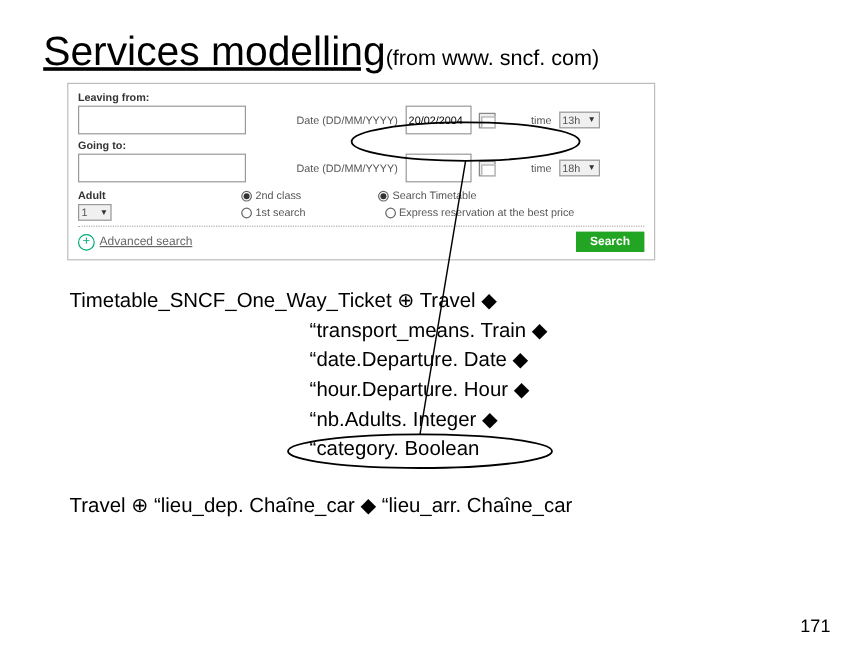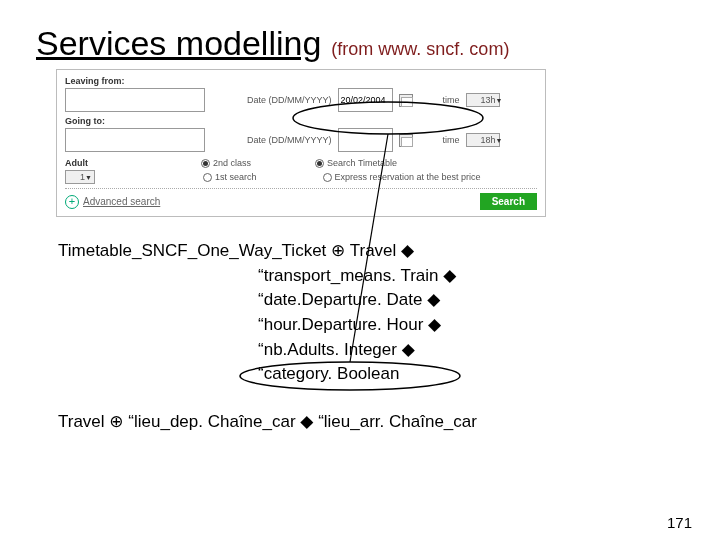--- a/index.html
+++ b/index.html
@@ -12,33 +12,32 @@
     overflow: hidden;
   }
   .slide {
     padding: 24px 36px 12px 36px;
     position: relative;
     height: 100%;
   }
   .title-line {
     display: flex;
     align-items: baseline;
-    gap: 10px;
     margin-bottom: 6px;
   }
   .title {
     font-size: 34px;
     font-weight: 400;
     color: #000;
     text-decoration: underline;
     text-decoration-color: #000;
   }
   .source {
     font-size: 18px;
-    color: #7f1d1d;
+    color: #000000;
   }
   .form-box {
     border: 1px solid #bcbcbc;
     background: #fff;
     width: 490px;
     margin-left: 20px;
     padding: 4px 8px 6px 8px;
     font-family: Tahoma, Verdana, Arial, sans-serif;
     font-size: 9px;
     color: #555;
@@ -62,21 +61,21 @@
   .date-input { width: 55px; }
   .tiny-select {
     border: 1px solid #999;
     background: #f0f0f0;
     font-size: 9px;
     height: 14px;
     width: 34px;
     display: inline-flex;
     align-items: center;
     justify-content: space-between;
-    padding: 0 14px;
+    padding: 0 2px;
   }
   .tiny-select .arrow { font-size: 7px; color: #333; }
   .country-select {
     border: 1px solid #999;
     background: #f0f0f0;
     font-size: 9px;
     height: 14px;
     width: 60px;
     display: inline-flex;
     align-items: center;

